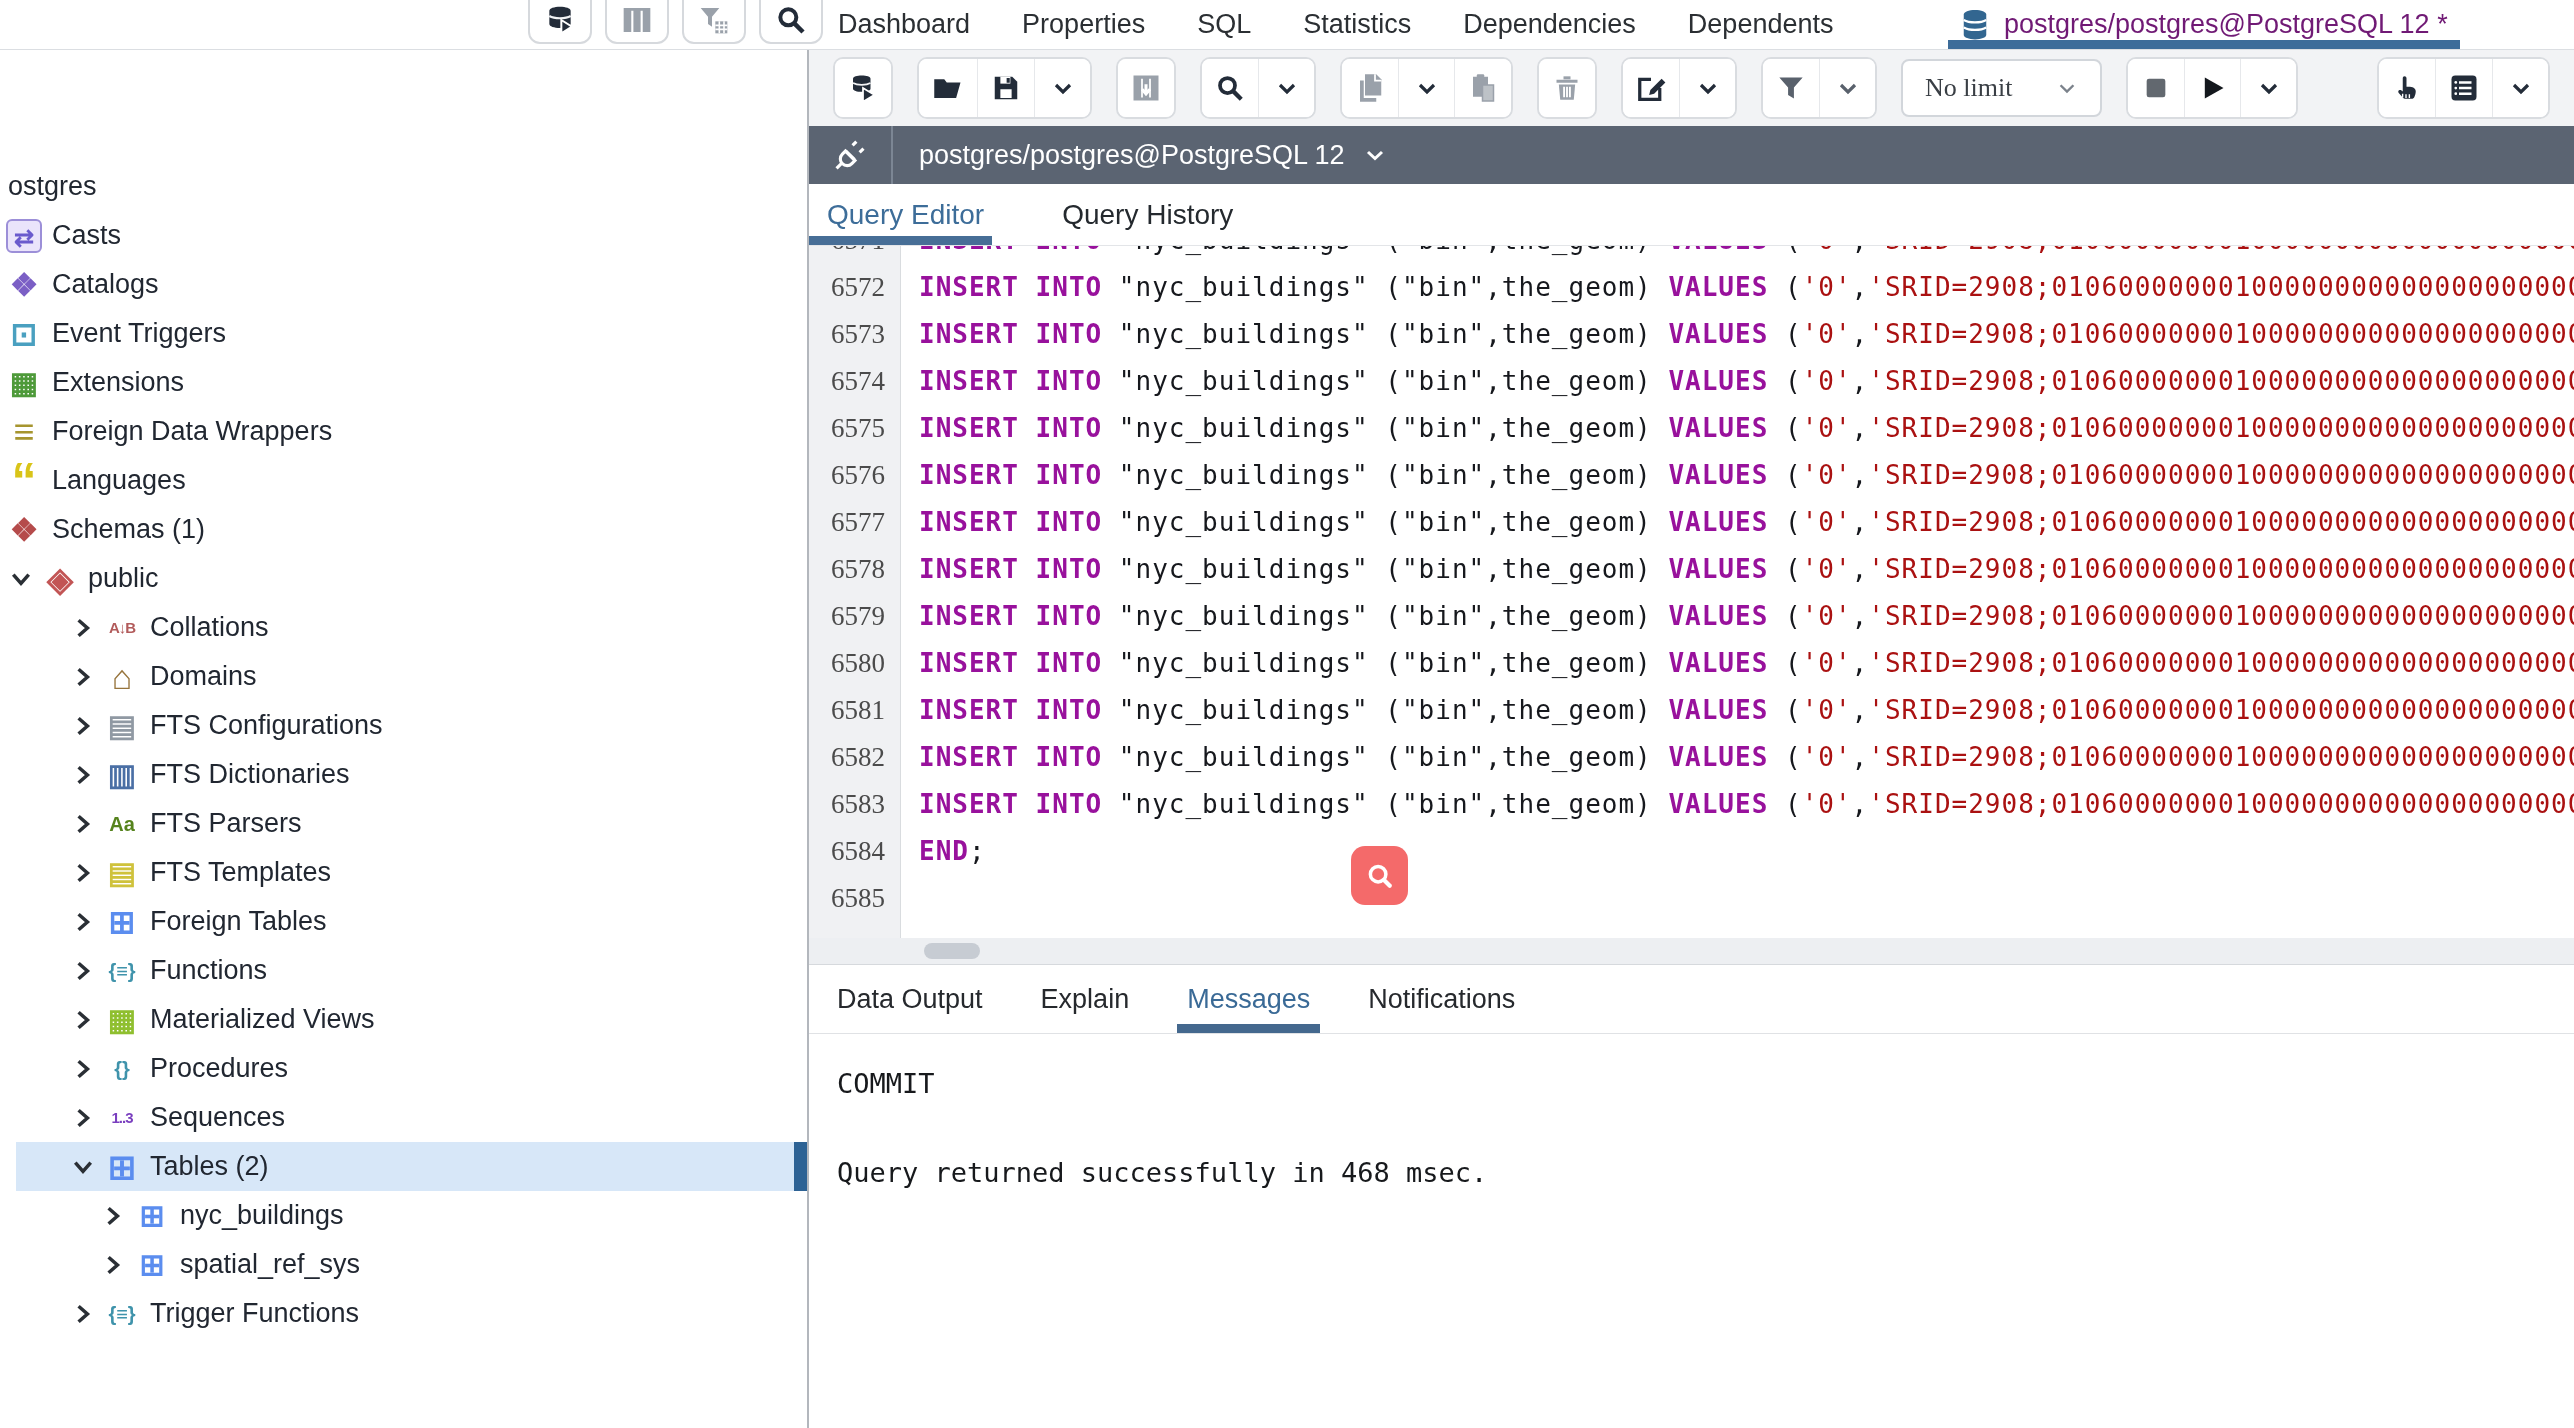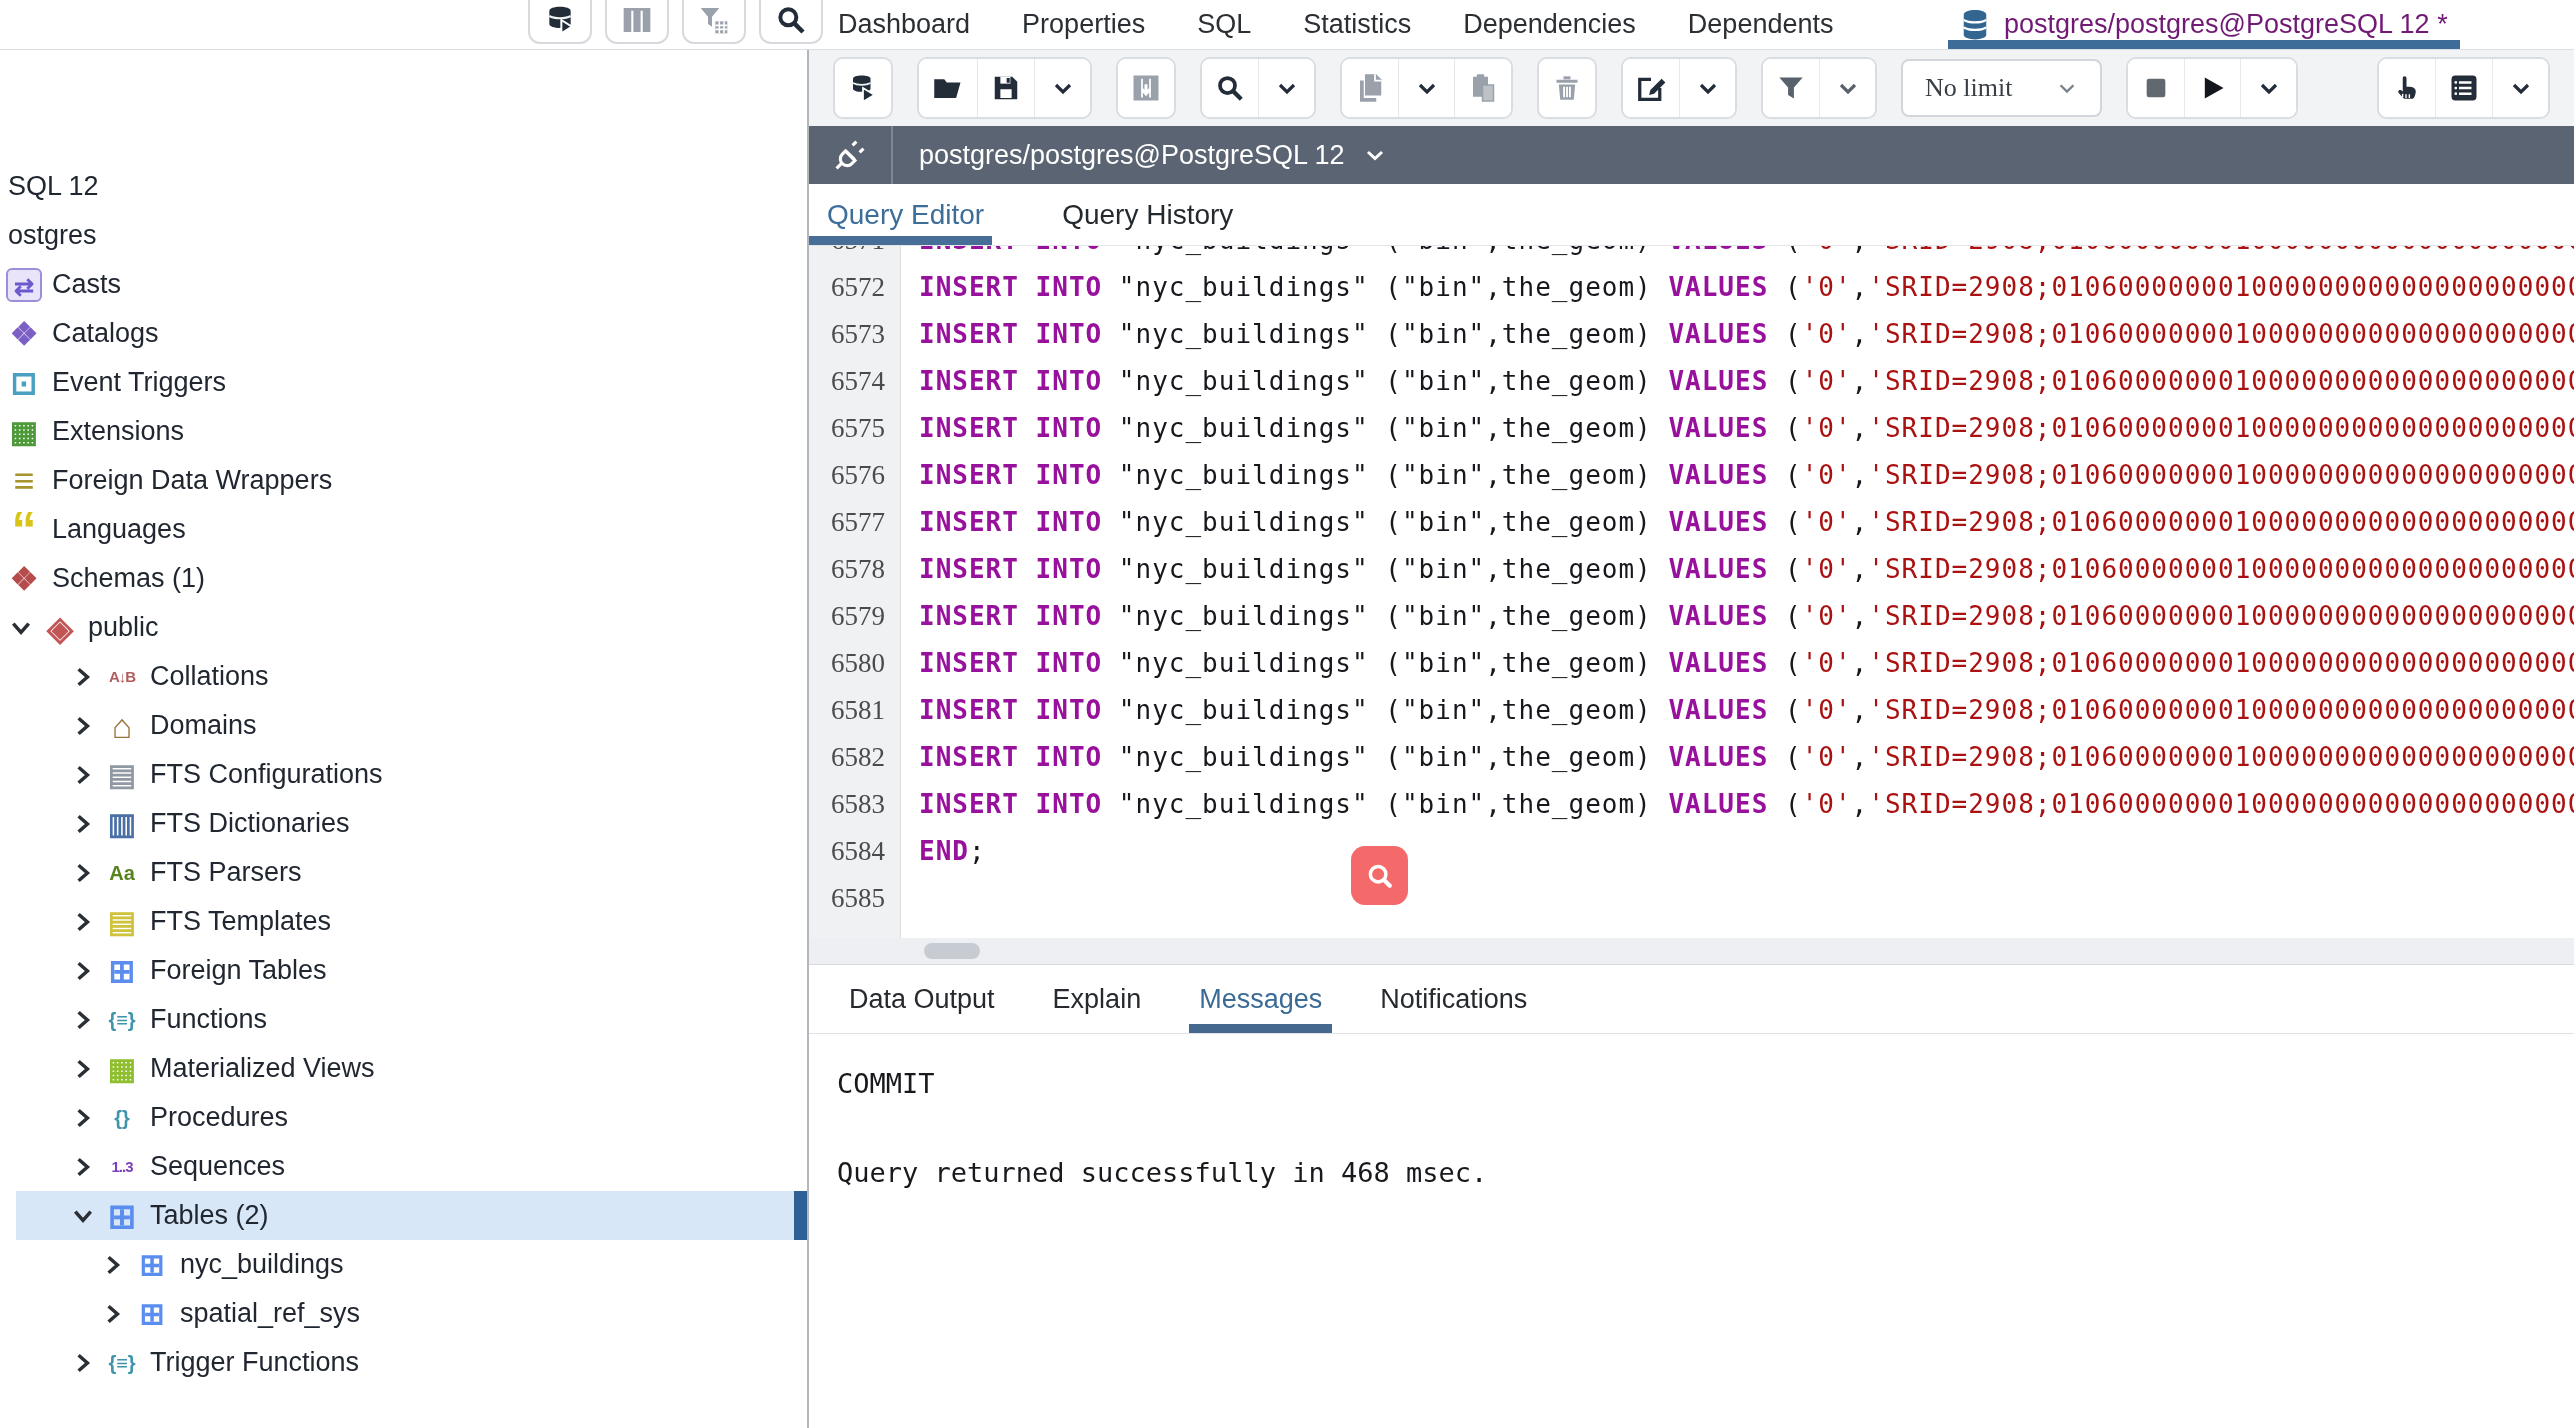--- a/index.html
+++ b/index.html
@@ -77,21 +77,21 @@
   .code { flex:1; overflow:hidden; white-space:pre; padding-left:18px; font-size:26px; letter-spacing:1px; }
   .kw { color:#98119c; font-weight:bold; }
   .st { color:#aa1111; }
   .tx { color:#16181d; }
   .redbtn { position:absolute; left:542px; top:600px; width:57px; height:59px; border-radius:14px;
     background:#f46a6a; display:flex; align-items:center; justify-content:center; border:none; }
   .hscroll { position:absolute; left:0; right:0; bottom:0; height:26px; background:#edeff2; }
   .hthumb { position:absolute; left:115px; top:5px; width:56px; height:16px; border-radius:8px; background:#c7ccd3; }
 
   .otabs { height:70px; flex:0 0 70px; border-top:1px solid #d6d9dd; border-bottom:1px solid #e0e2e5;
-    display:flex; align-items:center; padding-left:40px; gap:58px; font-size:27px; color:#26292d; background:#fff; }
+    display:flex; align-items:center; padding-left:28px; gap:58px; font-size:27px; color:#26292d; background:#fff; }
   .otab { position:relative; height:100%; display:flex; align-items:center; }
   .otab.on { color:#3a6a96; }
   .otab.on::after { content:""; position:absolute; left:-10px; right:-10px; bottom:0; height:9px; background:#44688e; }
 
   .msgs { flex:1; background:#fff; font-family:"DejaVu Sans Mono", monospace; font-size:27px; color:#17191c;
     padding:34px 0 0 28px; }
   .msg2 { margin-top:58px; }
 
   svg { display:block; }
   .ic-dk { fill:#232c39; } .ic-gy { fill:#9aa1aa; } .ic-md { fill:#59616c; }
@@ -161,24 +161,20 @@
         <div class="bar"></div>
       </div>
     </div>
   </div>
 
   <div class="bdy">
 
     <div class="sb">
       <div class="tree">
 
-          <div class="trow lv0">
-
-            <span>SQL 12</span>
-          </div>
 
 
           <div class="trow lv0">
 
             <span>ostgres</span>
           </div>
 
           <div class="trow lv1">
 
             <span class="g chip" style="color: rgb(106, 90, 205);">⇄</span>

